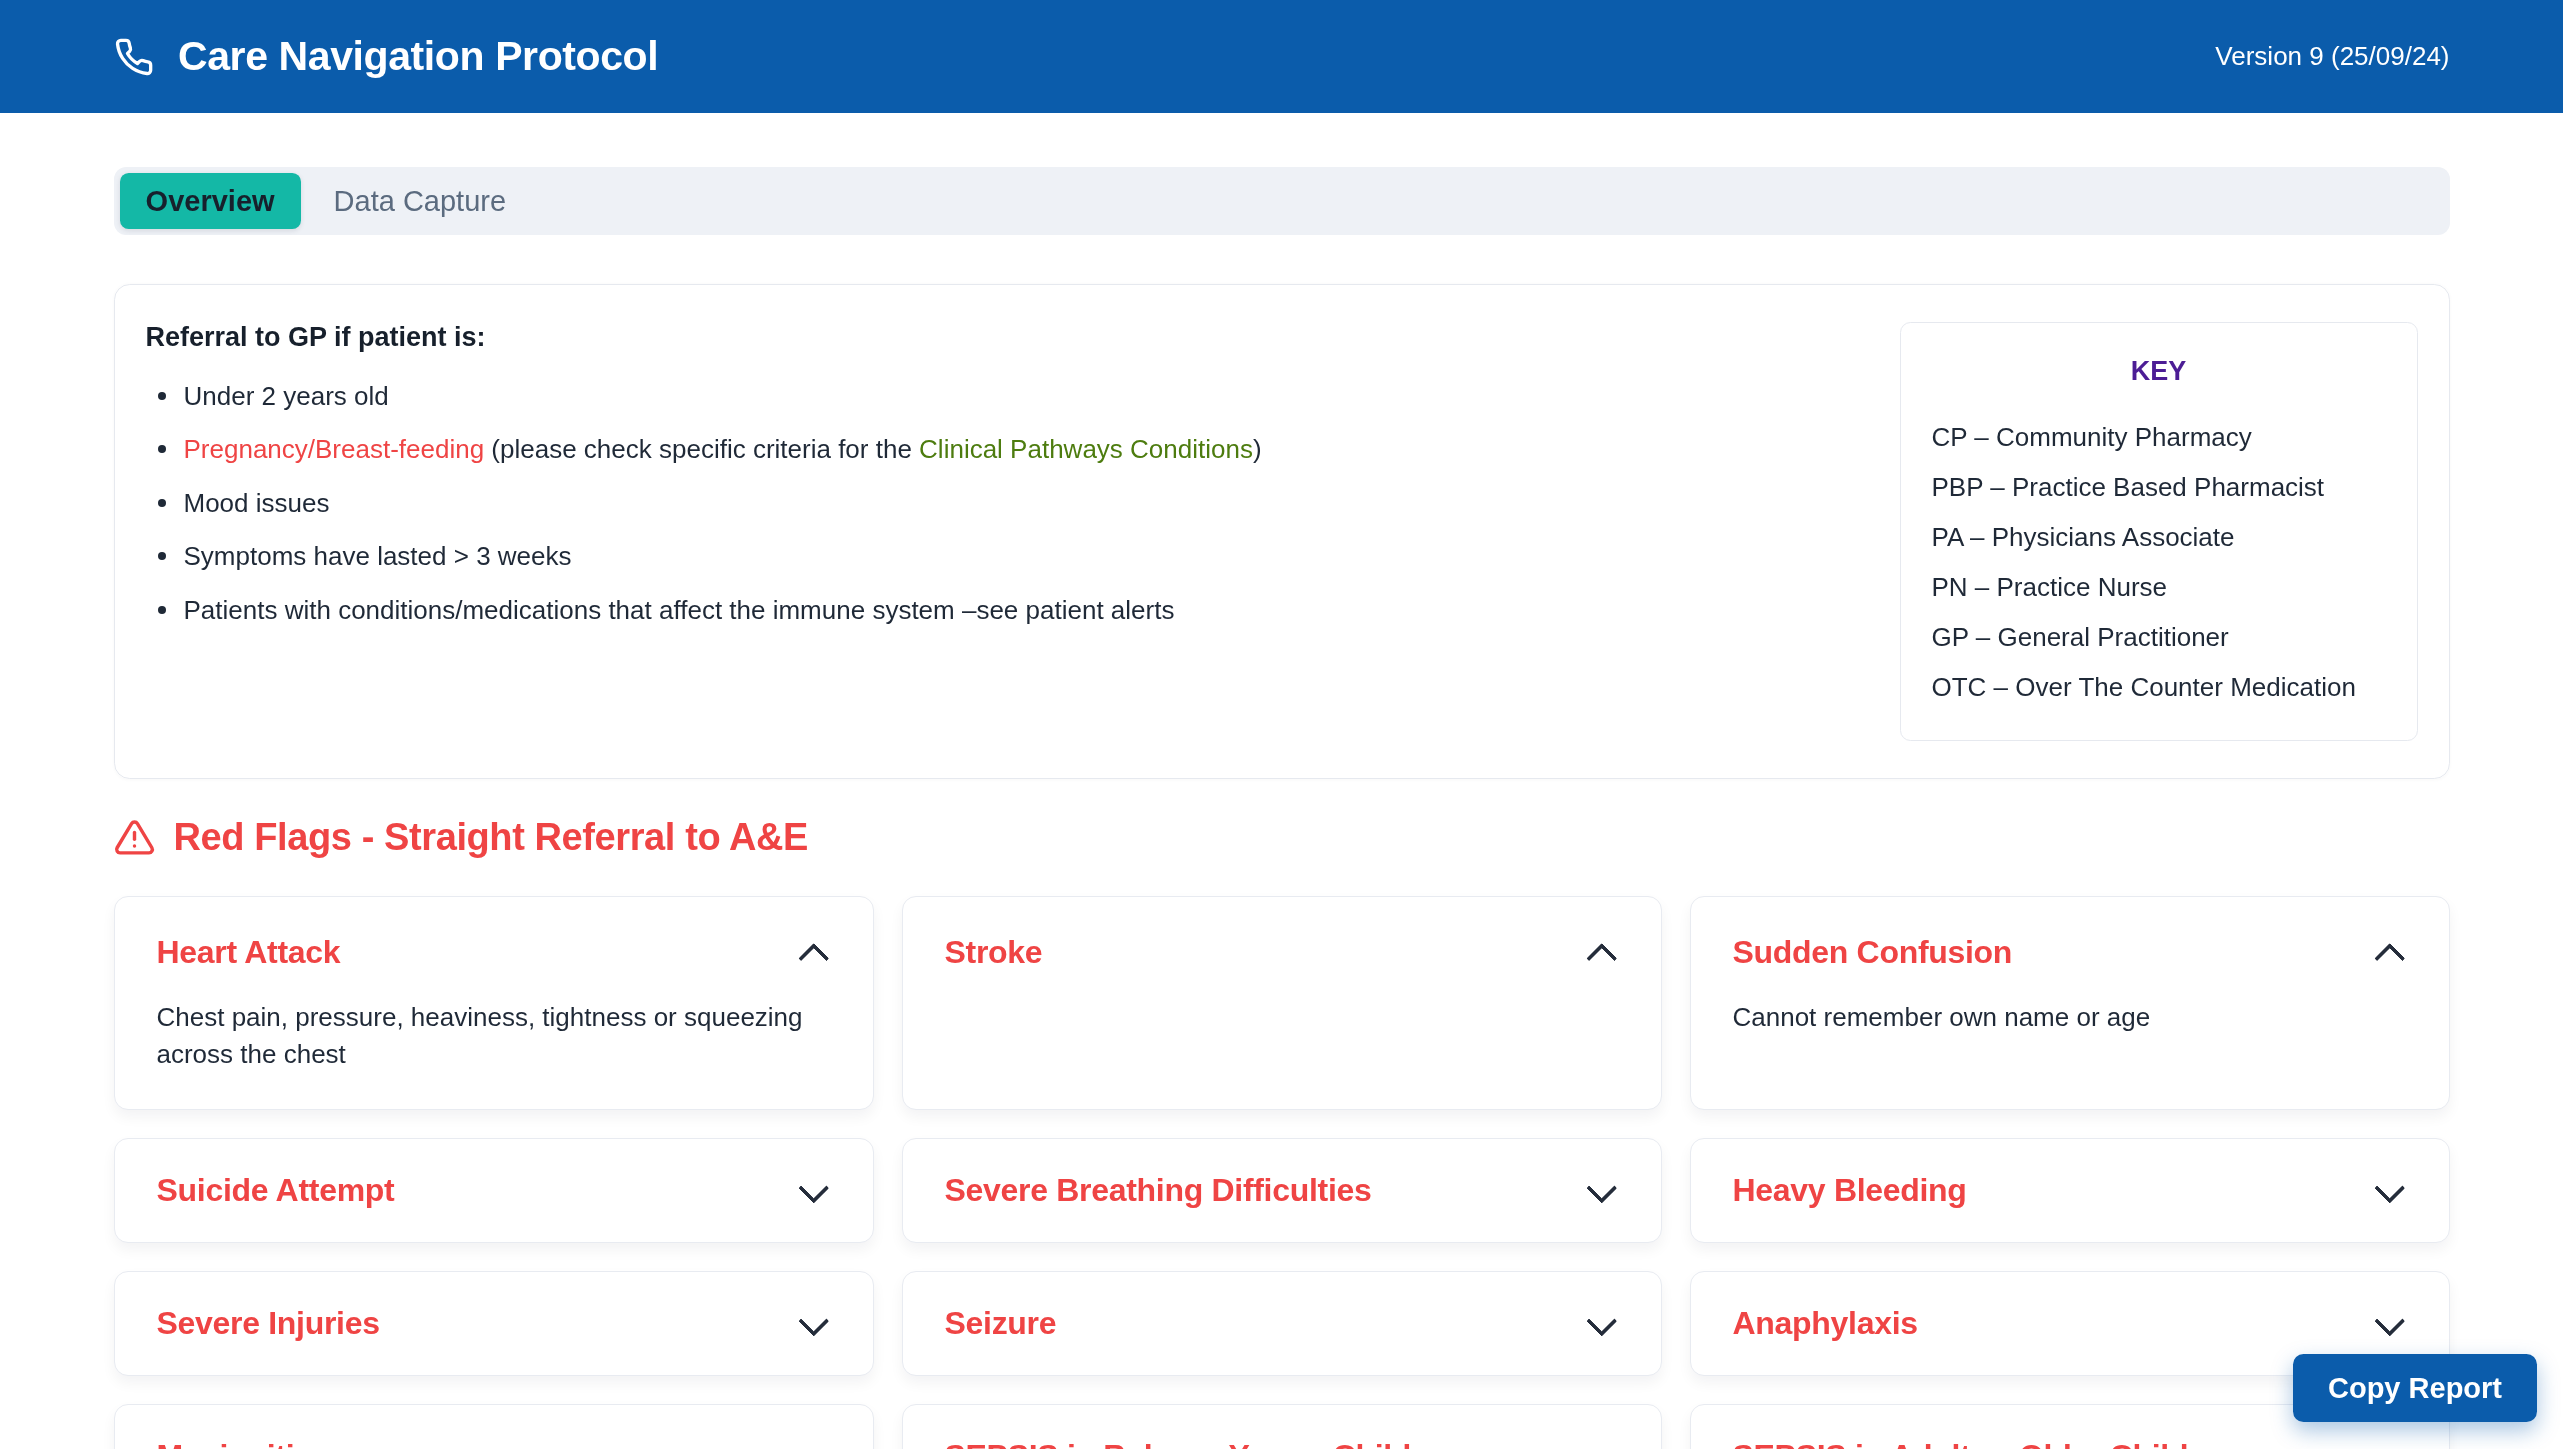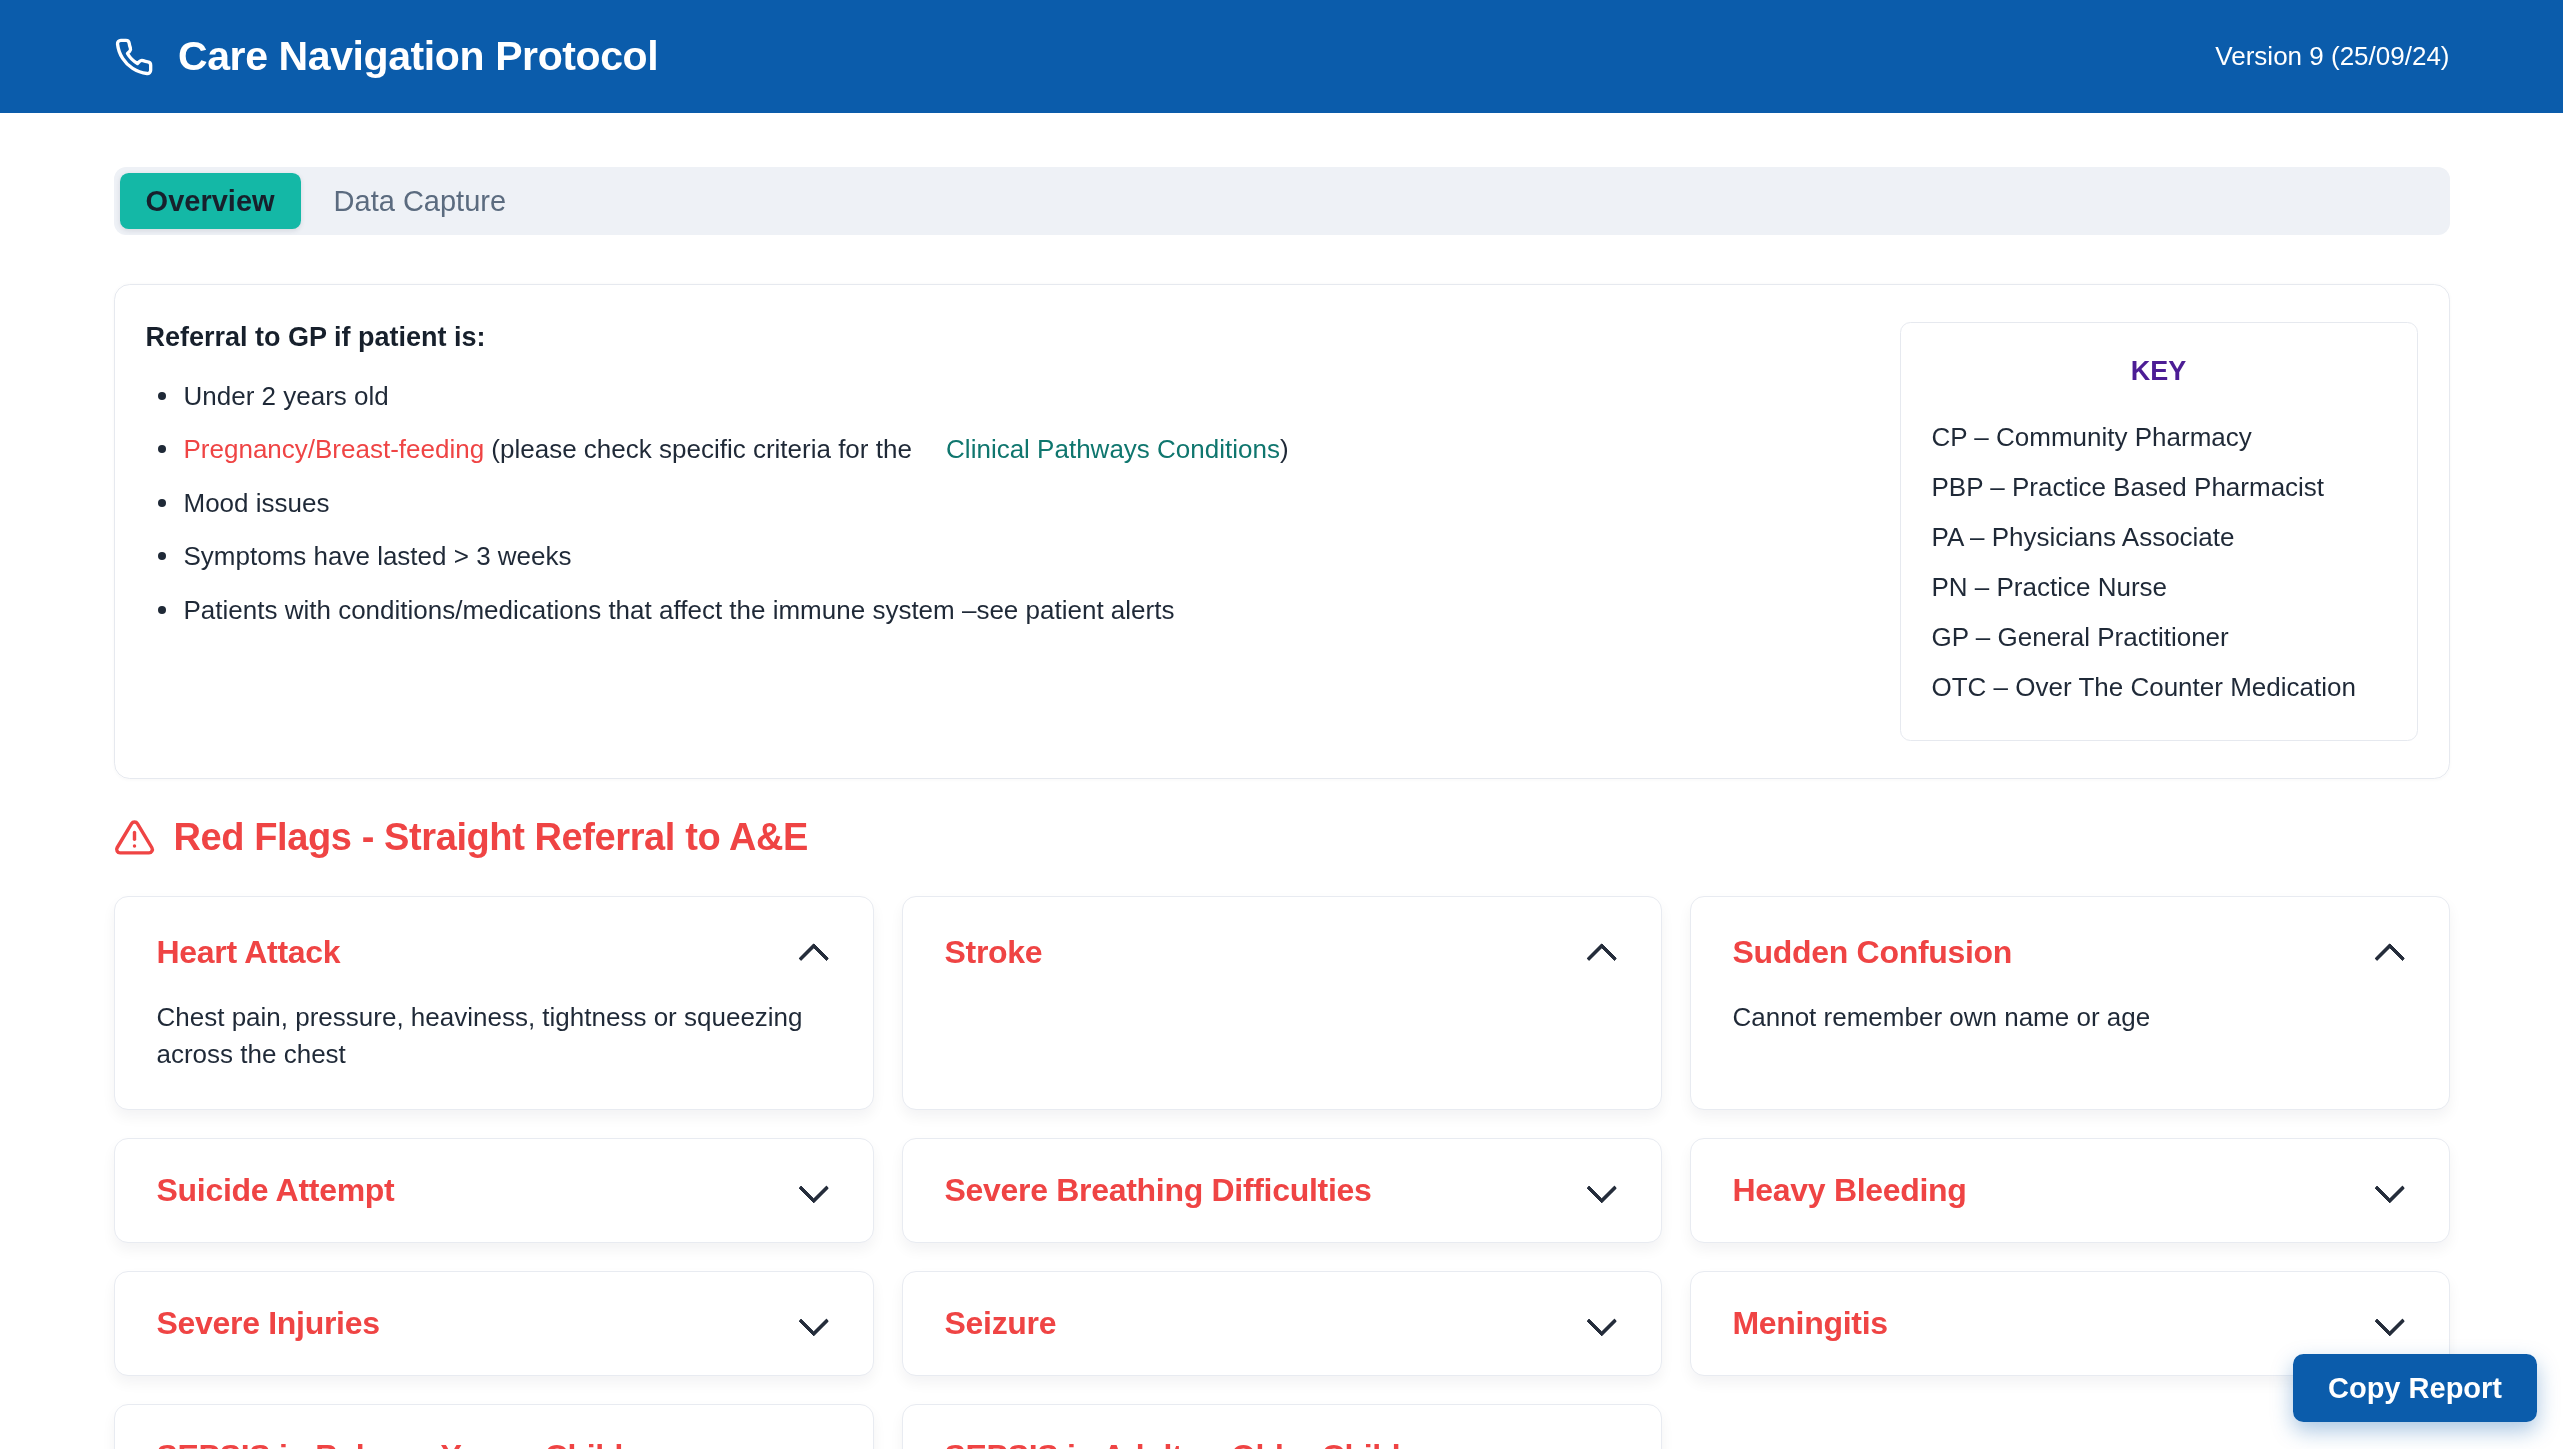--- a/index.html
+++ b/index.html
@@ -71,21 +71,21 @@
     line-height: 1.35;
     color: #1f2937;
   }
   .referral-list li::before {
     content: "";
     position: absolute; left: 12.2px; top: 13px;
     width: 7.9px; height: 7.9px; border-radius: 50%;
     background: #1f2937;
   }
   .red-text { color: #ef4444; }
-  .red-link { color: #0f766e; cursor: pointer; margin-left: 27px; }
+  .red-link { color: #4d7c0f; cursor: pointer; }
 
   .key-box {
     border: 1.7px solid #e6e9ef;
     border-radius: 10.5px;
     padding: 28px 31px;
     width: 518px; flex-shrink: 0;
     align-self: flex-start;
   }
   .key-title {
     text-align: center; font-weight: 700; font-size: 27px;
@@ -262,20 +262,26 @@
       </div>
     </div>
 
     <div class="card collapsed">
       <div class="card-head">
         <h3 class="card-title">Seizure</h3>
         <span class="chev down"></span>
       </div>
     </div>
 
+    <div class="card collapsed">
+      <div class="card-head">
+        <h3 class="card-title">Anaphylaxis</h3>
+        <span class="chev down"></span>
+      </div>
+    </div>
 
     <div class="card collapsed">
       <div class="card-head">
         <h3 class="card-title">Meningitis</h3>
         <span class="chev down"></span>
       </div>
     </div>
 
     <div class="card collapsed">
       <div class="card-head">

